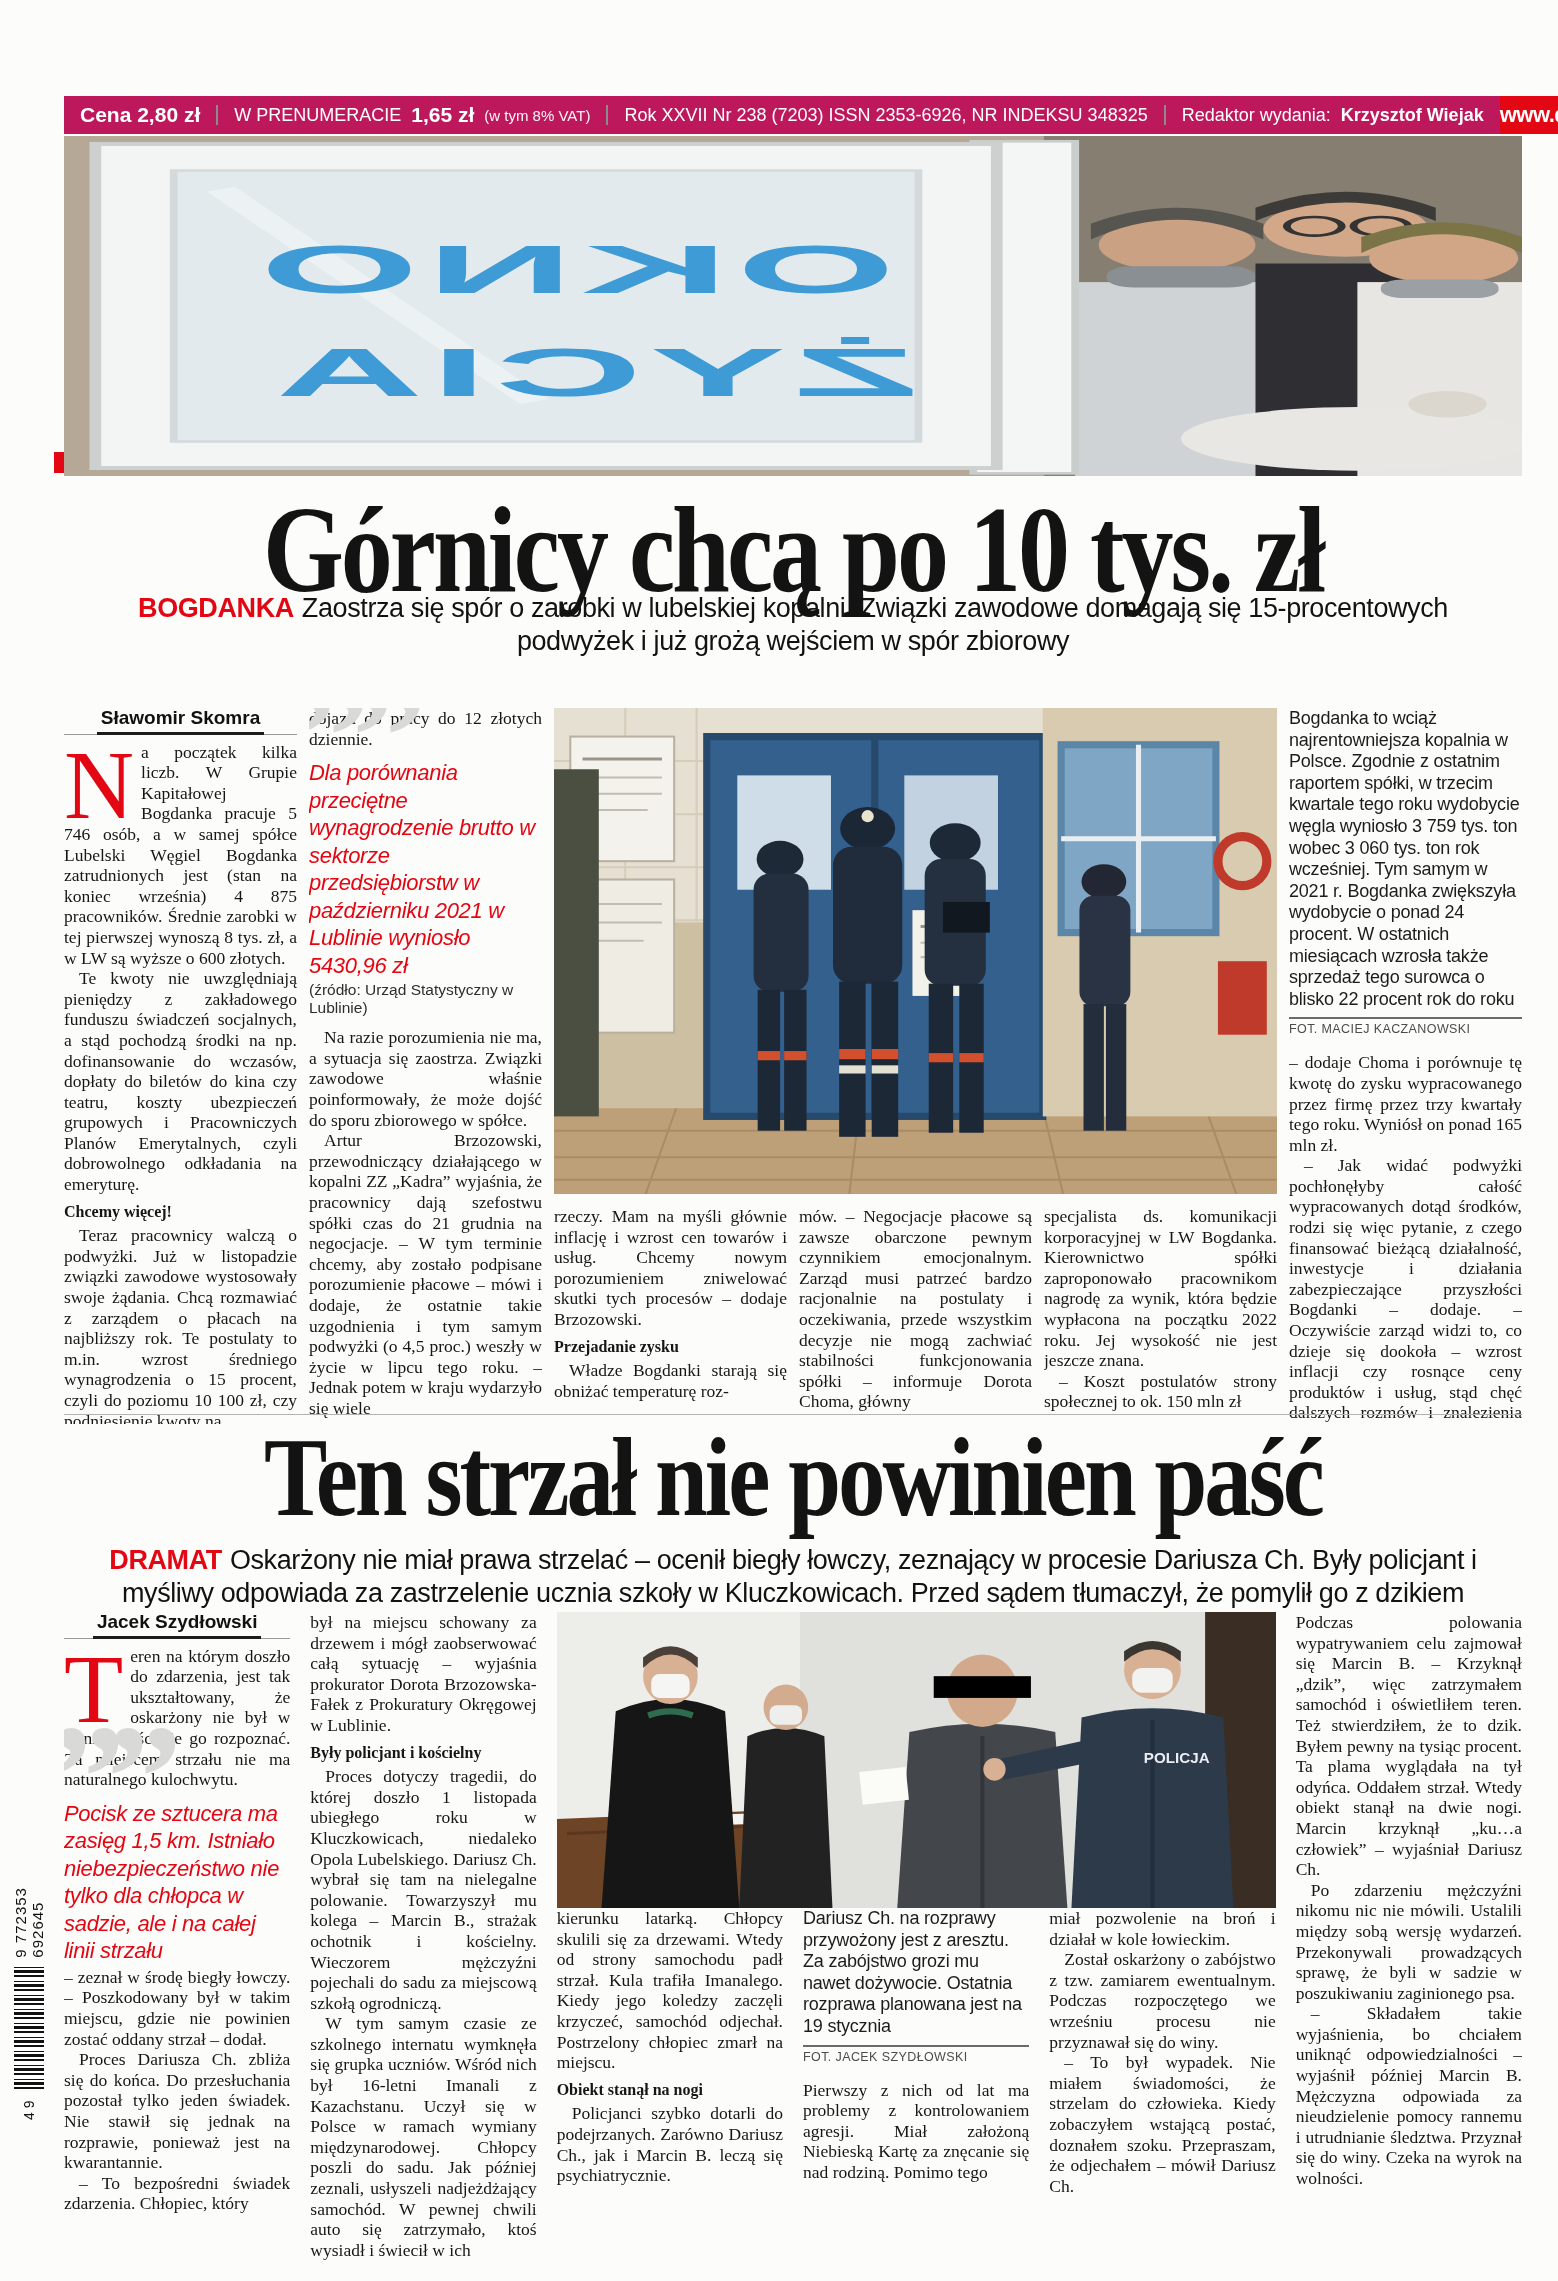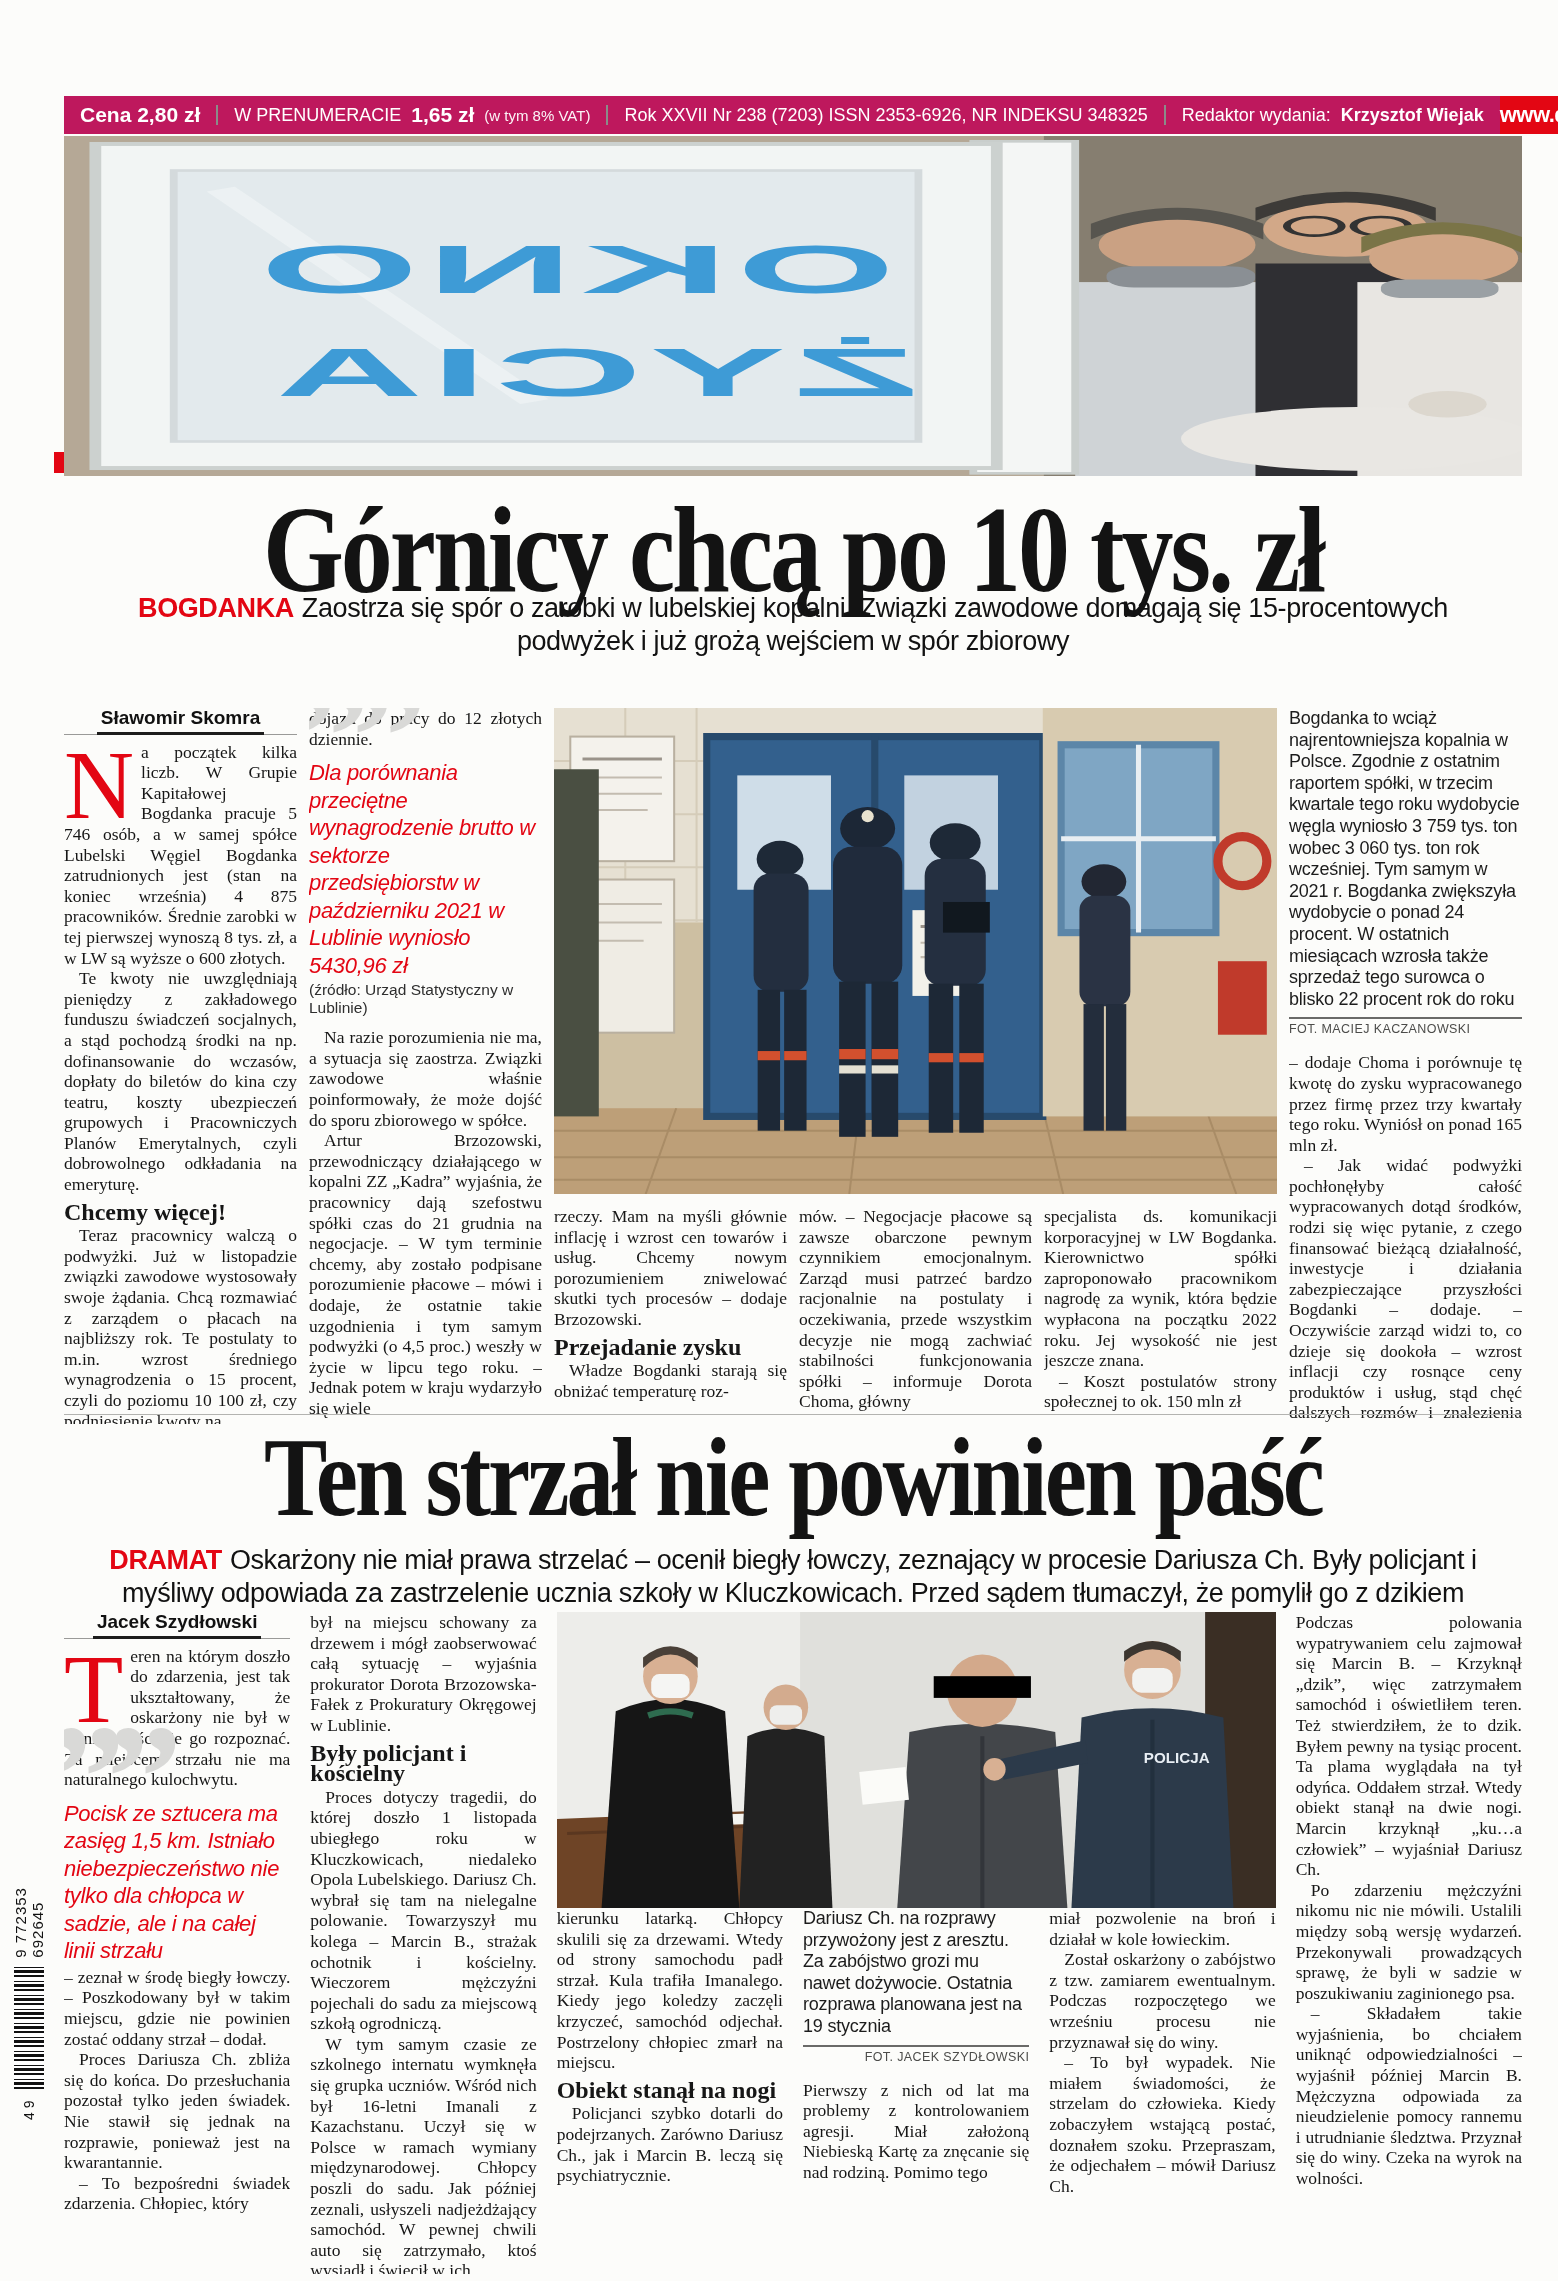--- a/index.html
+++ b/index.html
@@ -47,30 +47,30 @@
   .a1c1{grid-area:1/1/3/2;} .a1c2{grid-area:1/2/3/3;} .a1photo{grid-area:1/3/2/6;padding-bottom:10px;}
   .a1c3{grid-area:2/3/3/4;} .a1c4{grid-area:2/4/3/5;} .a1c5{grid-area:2/5/3/6;} .a1c6{grid-area:1/6/3/7;}
   .a2c1{grid-area:1/1/3/2;} .a2c2{grid-area:1/2/3/3;} .a2photo{grid-area:1/3/2/6;padding-bottom:10px;}
   .a2c3{grid-area:2/3/3/4;} .a2c4{grid-area:2/4/3/5;} .a2c5{grid-area:2/5/3/6;} .a2c6{grid-area:1/6/3/7;}
   .photo-frame{width:100%;height:100%;overflow:hidden;}
   .photo-frame svg{display:block;width:100%;height:100%;}
 
   .bt{font-size:17.5px;line-height:20.6px;text-align:justify;color:#161616;}
   .bt p{margin:0;}
   .ind{text-indent:15px;}
-  .subhead{font-family:"Liberation Serif",serif;font-weight:bold;font-size:24px;margin:7px 0 3px;text-align:left;}
+  .subhead{font-family:"Liberation Serif",serif;font-weight:bold;font-size:16px;margin:7px 0 3px;text-align:left;}
   .byline{font-family:"Liberation Sans",sans-serif;font-weight:bold;font-size:19px;text-align:center;border-bottom:1px solid #9a9a98;padding-bottom:5px;margin-bottom:7px;color:#111;}
   .byline span{border-bottom:3px solid #1c1c1c;padding:0 4px 4px;}
   .dropcap{float:left;color:#e30613;font-size:97px;line-height:77px;padding:5px 7px 0 0;font-family:"Liberation Serif",serif;}
   .quote{position:relative;z-index:0;font-family:"Liberation Sans",sans-serif;font-style:italic;color:#e30613;font-size:22px;line-height:27.5px;margin:8px 0 2px;text-align:left;padding-top:2px;letter-spacing:-0.3px;}
   .quote::before{content:"””";position:absolute;z-index:-1;left:-14px;top:-34px;font-family:"Liberation Serif",serif;font-style:normal;font-weight:bold;font-size:150px;letter-spacing:-18px;color:#d9d9d7;}
   .qsrc{font-family:"Liberation Sans",sans-serif;font-size:15.5px;line-height:18px;color:#2e2e2e;text-align:left;margin:2px 0 10px;}
   .caption{font-family:"Liberation Sans",sans-serif;font-size:18px;line-height:21.6px;color:#1c1c1c;letter-spacing:-0.2px;text-align:left;}
   .credit{font-family:"Liberation Sans",sans-serif;font-size:12.5px;color:#4c4c4a;letter-spacing:0.4px;border-top:2px solid #6a6a68;margin-top:7px;padding-top:3px;margin-bottom:16px;}
-  .credit.right{text-align:right;}
+  .credit.right{text-align:left;}
 
   
   .barcode{position:absolute;left:10px;top:1848px;width:38px;height:272px;}
   .barcode-inner{width:272px;height:38px;transform:rotate(-90deg) translate(-272px,0);transform-origin:top left;display:flex;align-items:center;gap:7px;font-family:"Liberation Sans",sans-serif;}
   .bc-top{font-size:14px;letter-spacing:4px;color:#111;}
   .bc-stripes{width:150px;height:30px;background:repeating-linear-gradient(90deg,#111 0 2px,#fff 2px 4px,#111 4px 7px,#fff 7px 9px,#111 9px 10px,#fff 10px 14px);}
   .bc-num{font-size:15px;color:#111;letter-spacing:1px;}
 </style>
 </head>
 <body>

